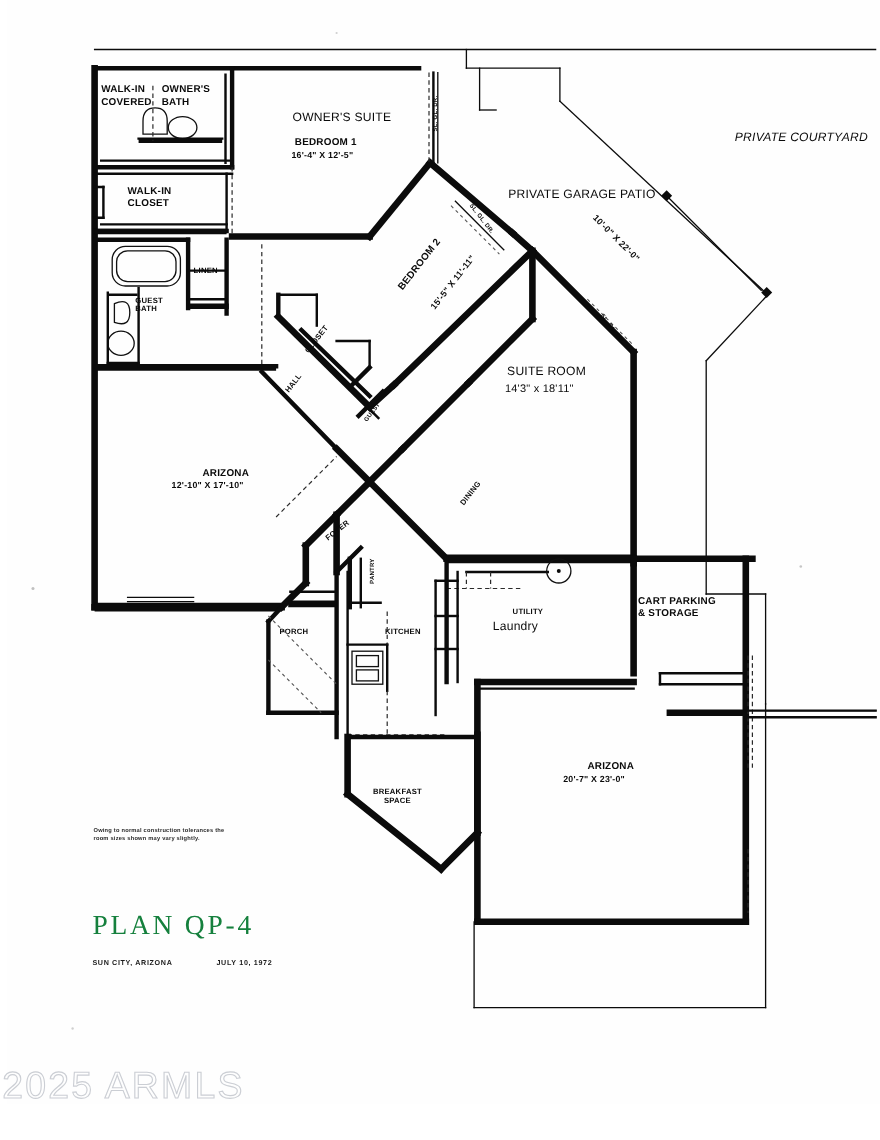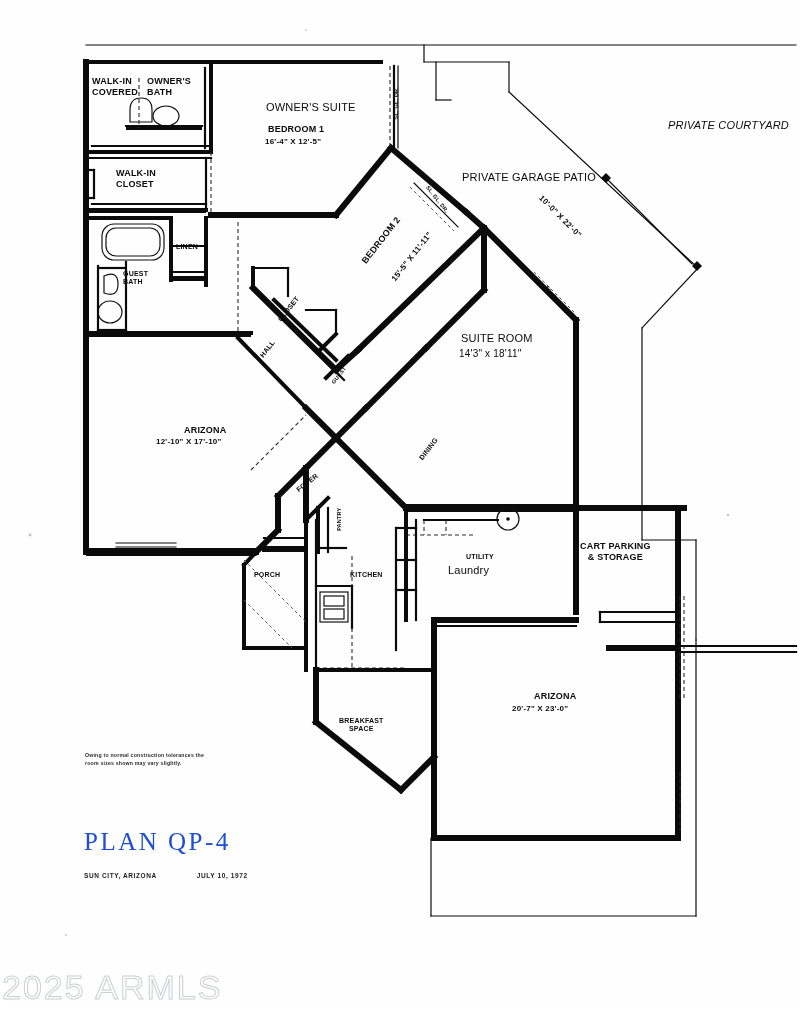--- a/index.html
+++ b/index.html
@@ -56,21 +56,21 @@
     position: absolute;
     left: 78px;
     top: 828px;
     color: #0a0a0a;
   }
   #plan-title {
     font-family: "Liberation Serif", serif;
     font-size: 25px;
     letter-spacing: 2.5px;
     font-weight: 400;
-    color: #1d4ed8;
+    color: #15803d;
   }
   #title-sub {
     margin-top: 16px;
     font-size: 6.5px;
     font-weight: 700;
     letter-spacing: .6px;
     color: #1a1a1a;
     display: flex;
     gap: 40px;
   }
@@ -376,21 +376,21 @@
   <div class="lbl room-tiny rot-n38" style="left:289px; top:479px;">FOYER</div>
 
   <div class="lbl room-micro rot-90" style="left:322px; top:516px;">PANTRY</div>
 
   <div class="lbl room-tiny" style="left:248px; top:571px;">PORCH</div>
   <div class="lbl room-tiny" style="left:344px; top:571px;">KITCHEN</div>
 
   <div class="lbl room-tiny" style="left:460px; top:553px;">UTILITY</div>
   <div class="lbl" style="left:442px; top:564px; font-size:11px;">Laundry</div>
 
-  <div class="lbl room-small" style="left:574px; top:541px; text-align:center;">
+  <div class="lbl room-small" style="left:574px; top:541px; text-align:left;">
     <div>CART PARKING</div>
     <div>&amp; STORAGE</div>
   </div>
 
   <div class="lbl room-small" style="left:528px; top:691px;">ARIZONA</div>
   <div class="lbl dim" style="left:506px; top:704px;">20'-7" X 23'-0"</div>
 
   <div class="lbl room-tiny" style="left:333px; top:717px; text-align:center;">
     <div>BREAKFAST</div>
     <div>SPACE</div>

